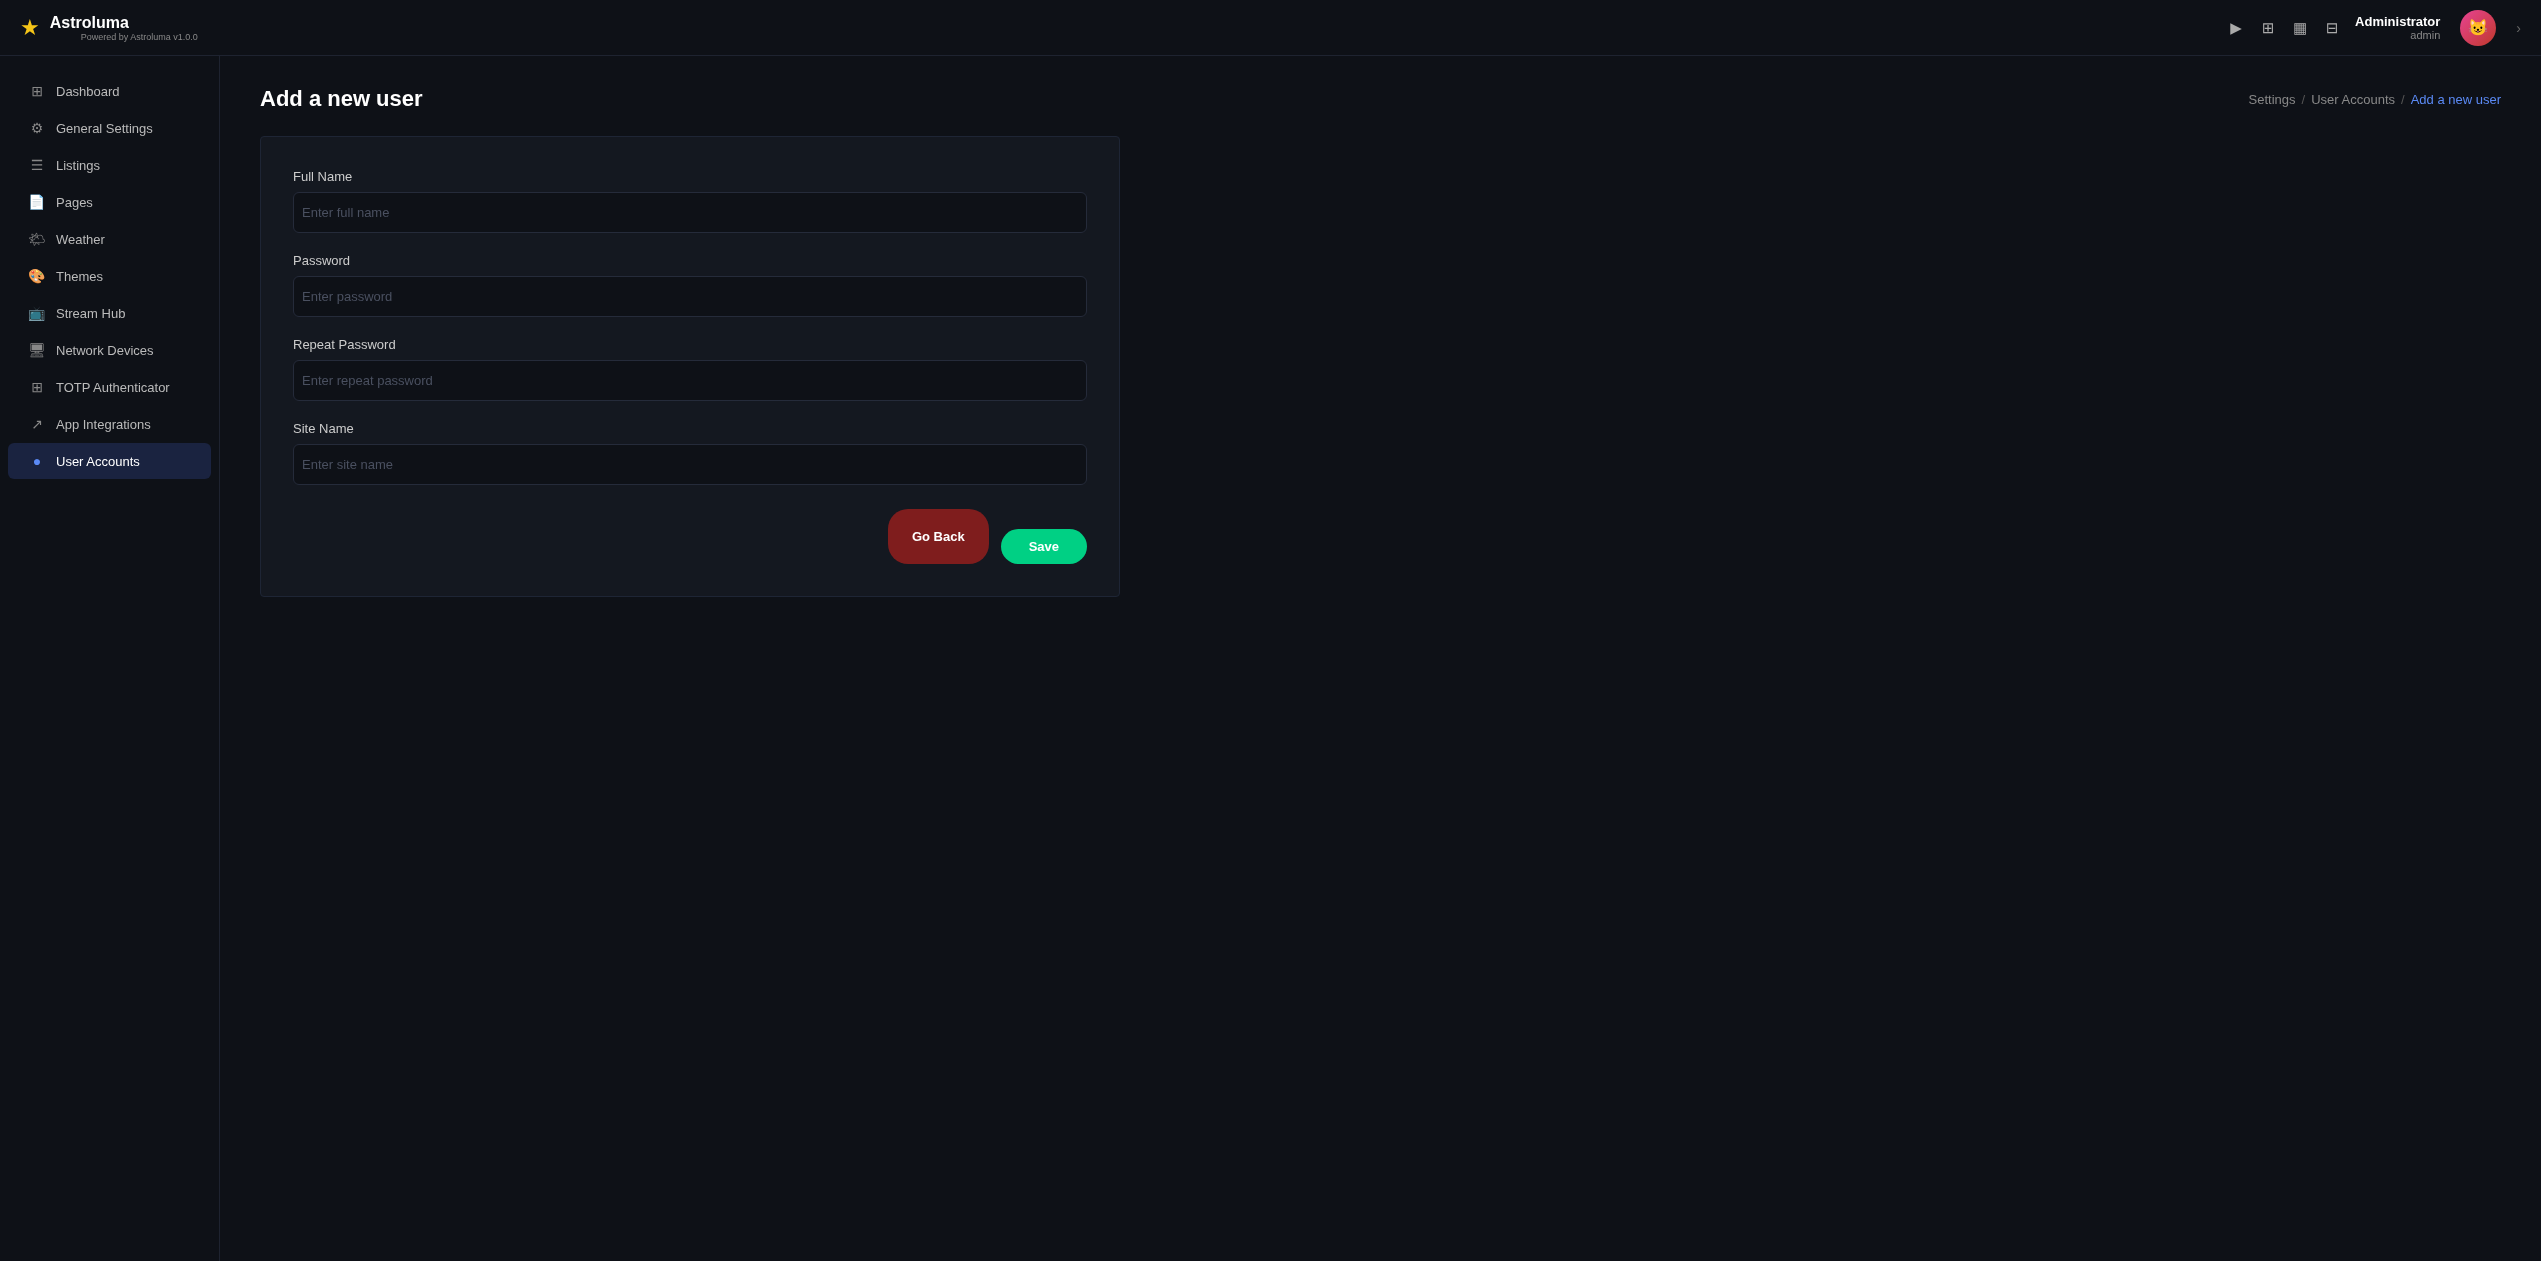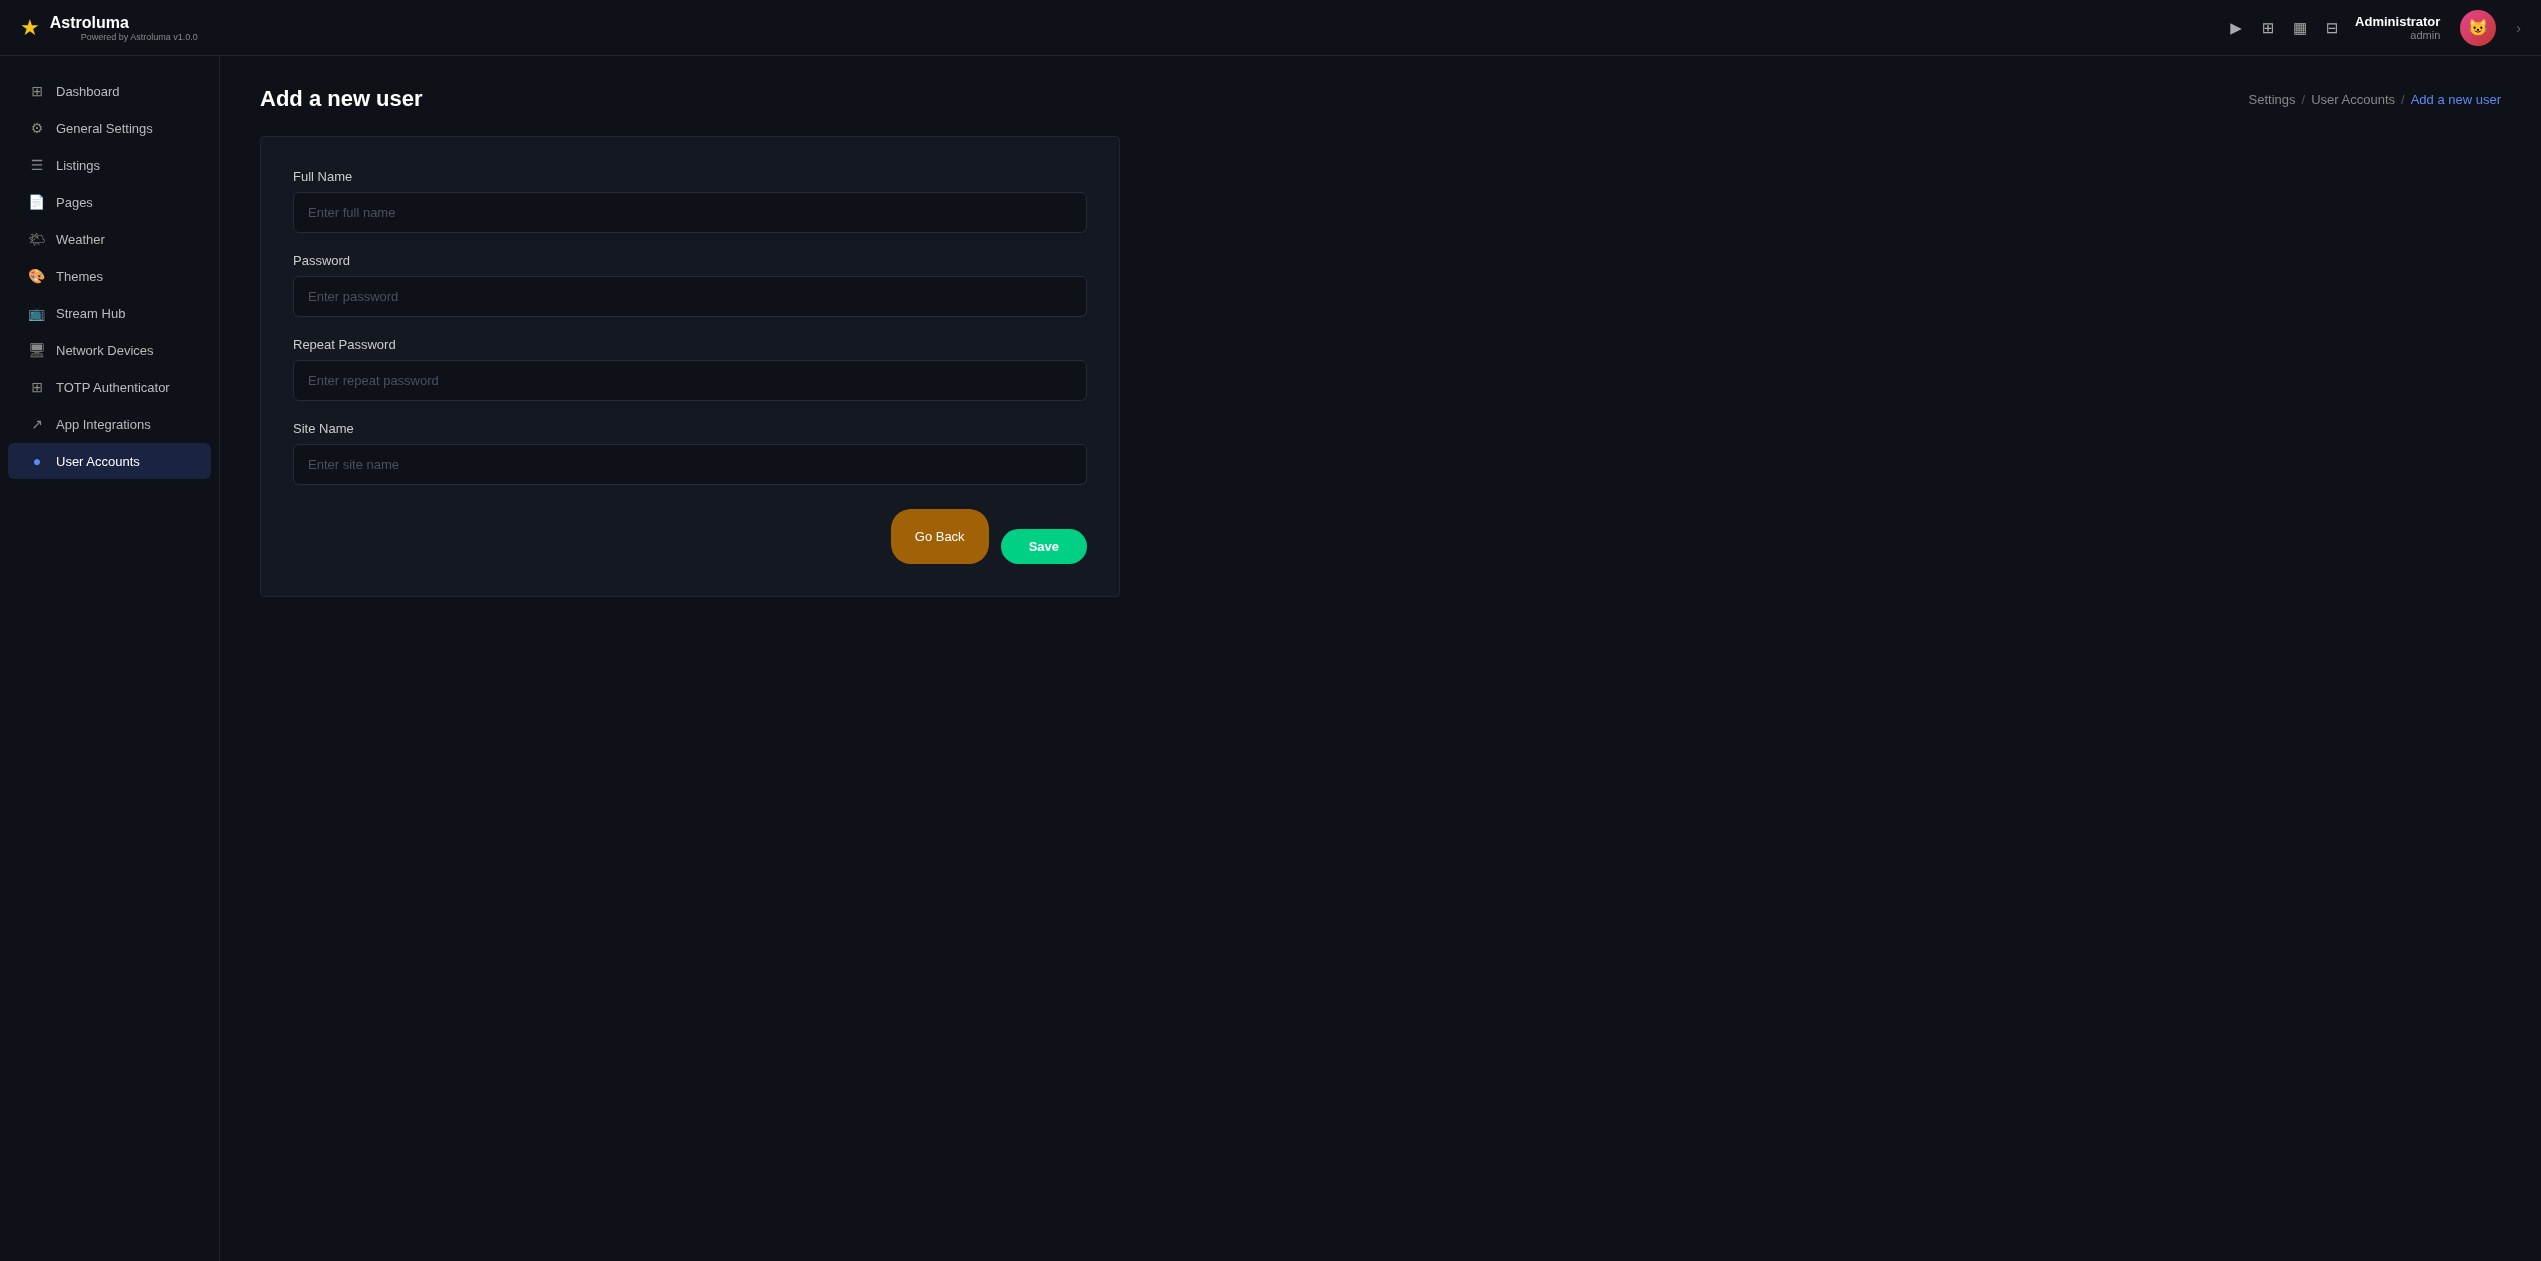--- a/index.html
+++ b/index.html
@@ -227,46 +227,46 @@
       font-weight: 500;
       color: #ccc;
       margin-bottom: 8px;
     }
 
     .form-input {
       width: 100%;
       background: #0e1117;
       border: 1px solid #252b3a;
       border-radius: 6px;
-      padding: 12px 14px;
+      padding: 12px 8px;
       color: #d946ef;
       font-size: 13px;
       outline: none;
       transition: border-color 0.2s;
     }
 
     .form-input::placeholder {
       color: #4a5060;
     }
 
     .form-actions {
       display: flex;
       justify-content: flex-end;
       gap: 12px;
       margin-top: 24px;
     }
 
     .btn-go-back {
-      background: #a16207;
+      background: #7f1d1d;
       color: #fff;
       border: none;
       border-radius: 20px;
       padding: 10px 24px;
       font-size: 13px;
-      font-weight: 400;
+      font-weight: 700;
       cursor: pointer;
       transition: opacity 0.2s;
     }
 
     .btn-save {
       background: #00d084;
       color: #fff;
       border: none;
       border-radius: 20px;
       padding: 10px 28px;

